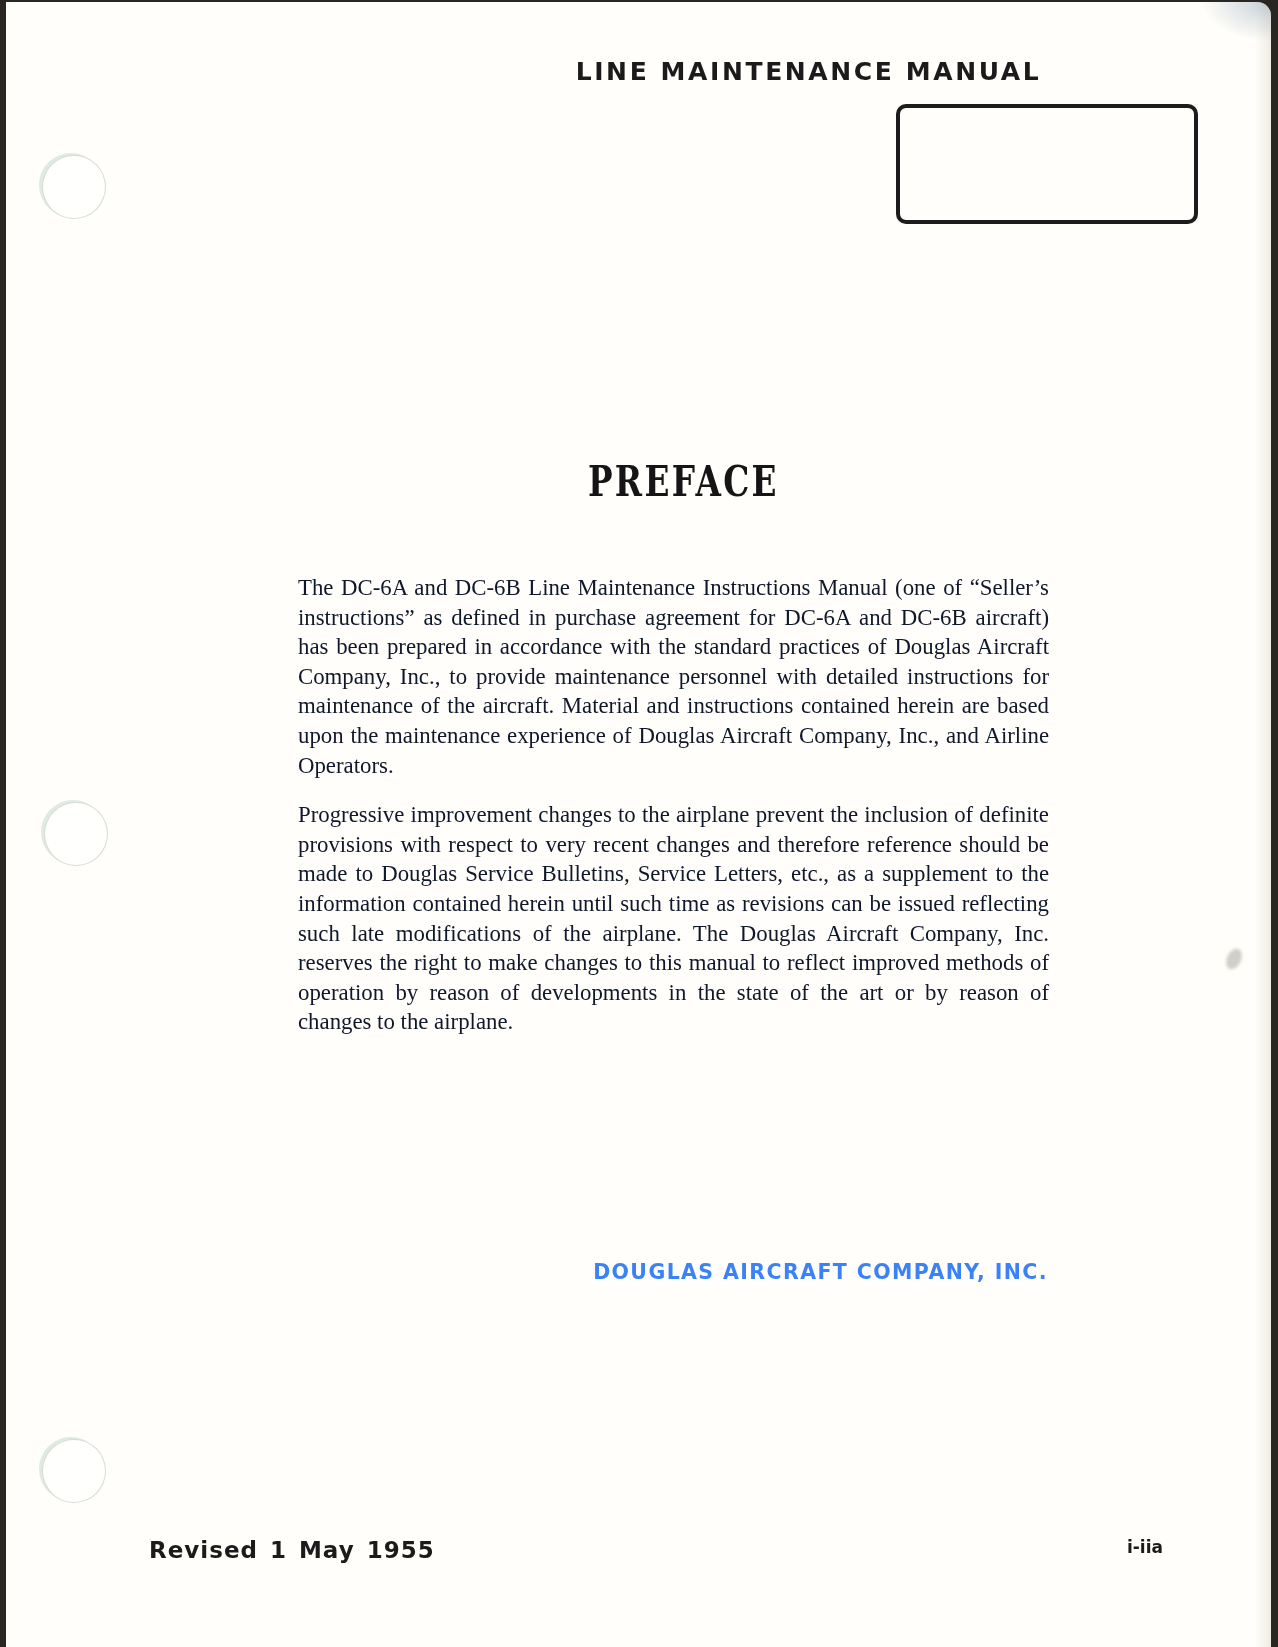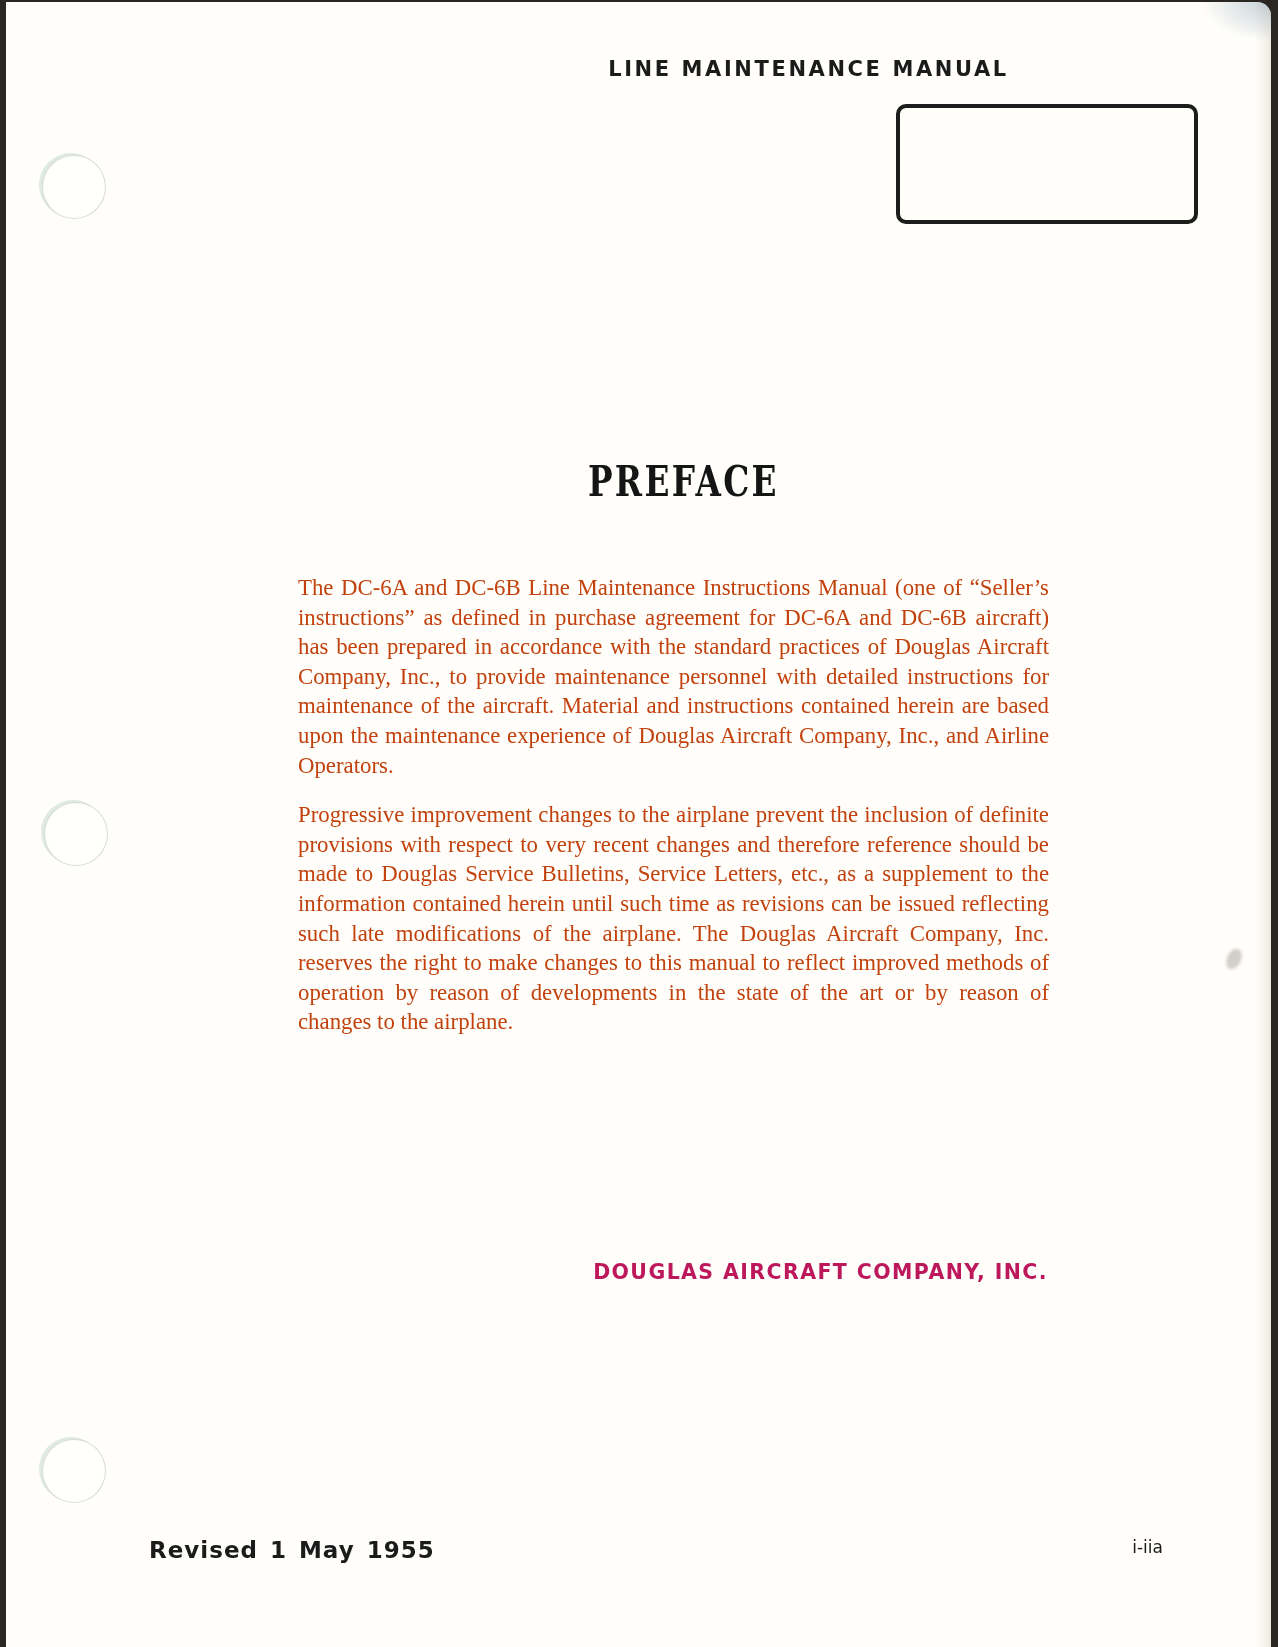--- a/index.html
+++ b/index.html
@@ -29,52 +29,52 @@
     background: #fffffd;
   }
   .smudge {
     position: absolute; width: 14px; height: 22px; border-radius: 50%;
     background: rgba(120,120,110,0.35); transform: rotate(25deg); filter: blur(1.5px);
   }
   .running-head {
     position: absolute; left: 0; width: 1265px; top: 55px;
     text-align: center; padding-left: 340px; box-sizing: border-box;
     font-family: "DejaVu Sans", sans-serif; font-weight: bold;
-    font-size: 21px; letter-spacing: 2.6px; color: #1b1b1b;
+    font-size: 25px; letter-spacing: 2.6px; color: #1b1b1b;
   }
   .change-box {
     position: absolute; left: 890px; top: 102px; width: 294px; height: 112px;
     border: 4px solid #1c1c1c; border-radius: 10px;
   }
   .title {
     position: absolute; left: 0; width: 1265px; top: 455px; text-align: center;
     padding-left: 72px; box-sizing: border-box;
     font-family: "DejaVu Serif", serif; font-weight: bold; font-size: 42px;
     letter-spacing: 3px; color: #151515;
     transform: scaleX(0.78); transform-origin: 709px 0;
   }
   .body-text {
     position: absolute; left: 292px; top: 571px; width: 751px;
     font-family: "Liberation Serif", serif; font-size: 22.8px; line-height: 29.6px;
-    color: #c2410c; text-align: justify; hyphens: manual;
+    color: #0f172a; text-align: justify; hyphens: manual;
   }
   .body-text p { margin: 0 0 20px 0; }
   .signature {
     position: absolute; right: 223px; top: 1258px;
     font-family: "DejaVu Sans", sans-serif; font-weight: bold; font-size: 20.5px;
-    letter-spacing: 1.4px; color: #be185d;
+    letter-spacing: 1.4px; color: #3b82f6;
   }
   .footer-left {
     position: absolute; left: 143px; top: 1535px;
     font-family: "DejaVu Sans", sans-serif; font-weight: bold; font-size: 23px;
     letter-spacing: 1px; color: #1b1b1b; word-spacing: 3px;
   }
   .footer-right {
     position: absolute; right: 108px; top: 1535px;
-    font-family: "DejaVu Sans", sans-serif; font-weight: normal; font-size: 17px;
+    font-family: "DejaVu Sans", sans-serif; font-weight: bold; font-size: 17px;
     color: #1b1b1b;
   }
 </style>
 </head>
 <body>
 
 <div class="page">
   <div class="edge-right"></div>
   <div class="corner-stain"></div>
 

